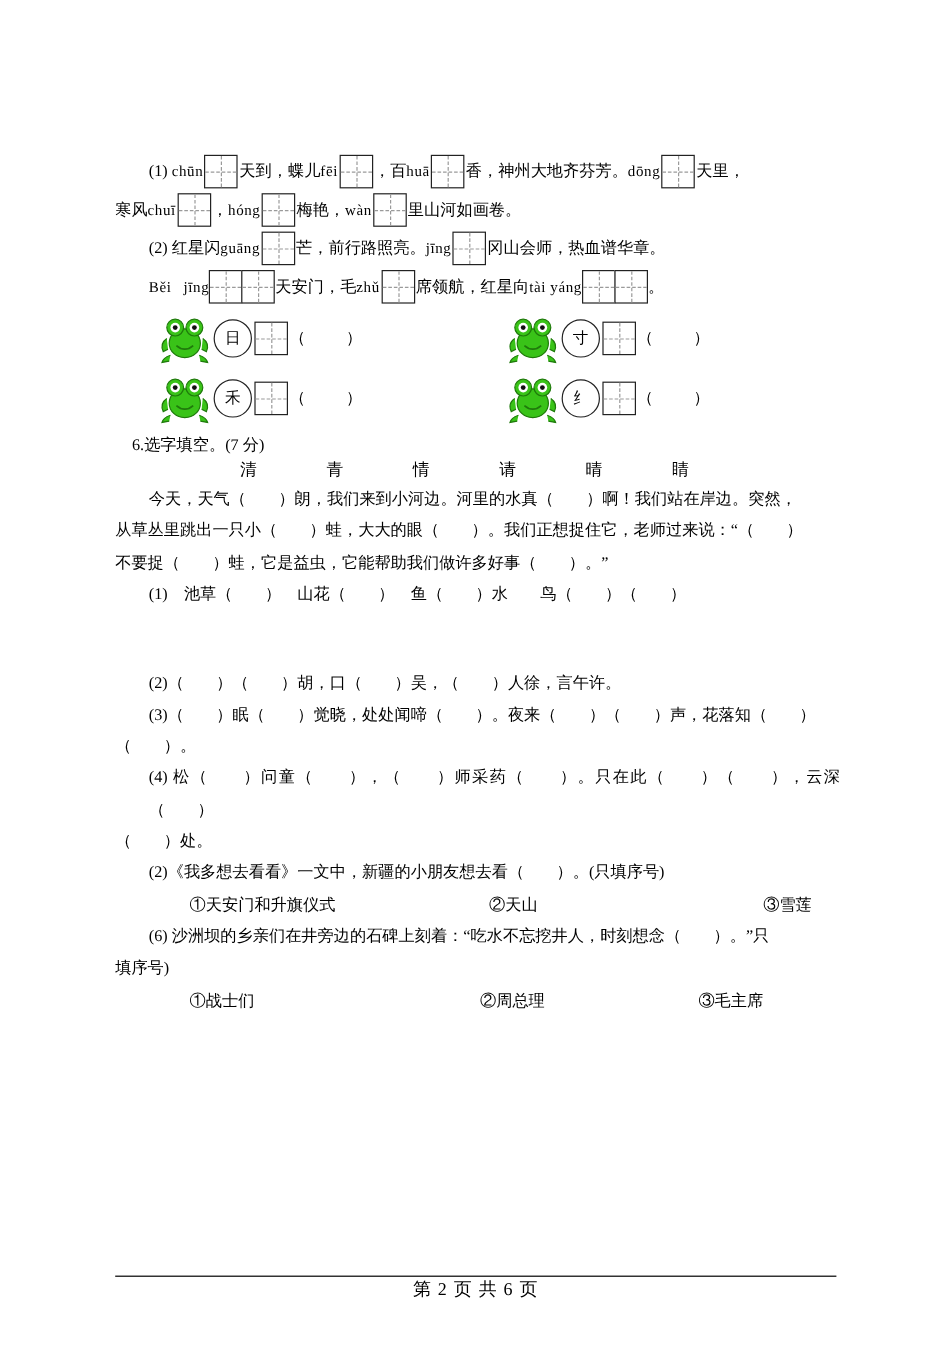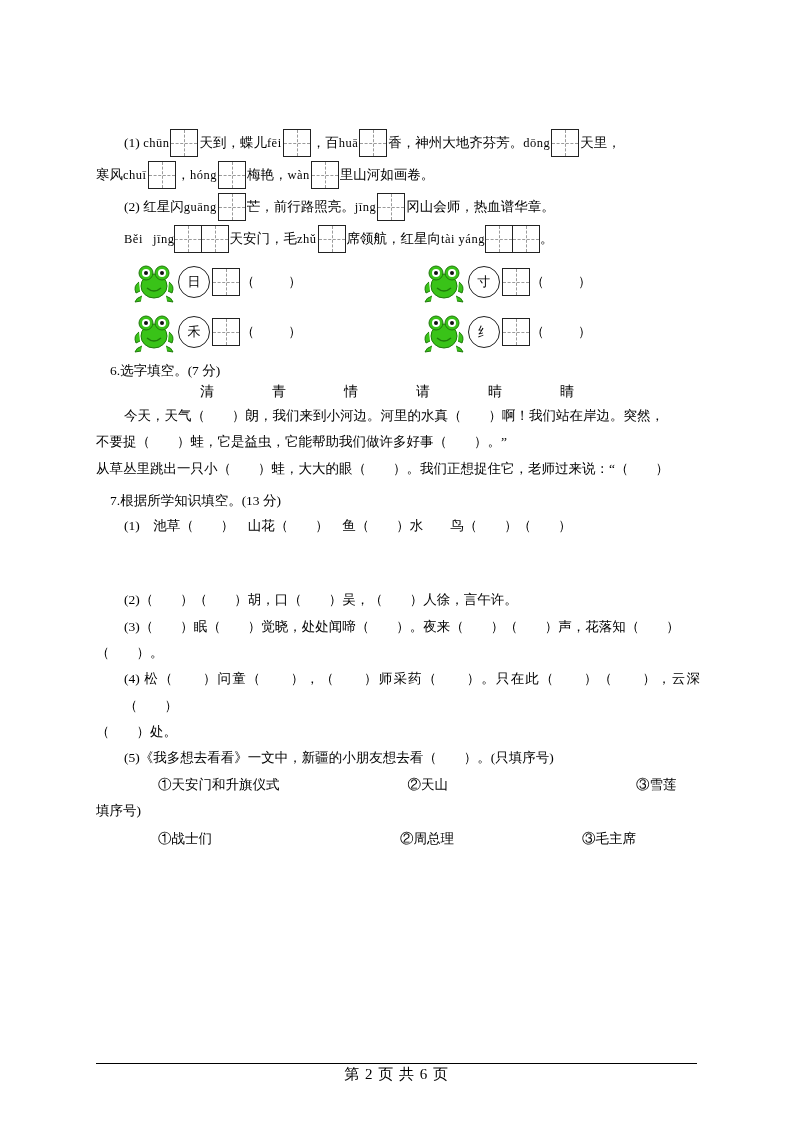--- a/index.html
+++ b/index.html
@@ -316,41 +316,41 @@
         </div>
         <div class="circ">纟</div>
         <span class="box"></span>
         <span class="tx paren">（          ）</span>
       </div>
     </div>
 
     <div class="sec-title" style="padding-left:14px;">6.选字填空。(7 分)</div>
     <div class="fill-chars">清　青　情　请　晴　睛</div>
     <div class="para" style="text-indent:28px;">今天，天气（　　）朗，我们来到小河边。河里的水真（　　）啊！我们站在岸边。突然，</div>
+    <div class="para">从草丛里跳出一只小（　　）蛙，大大的眼（　　）。我们正想捉住它，老师过来说：“（　　）</div>
     <div class="para">不要捉（　　）蛙，它是益虫，它能帮助我们做许多好事（　　）。”</div>
-    <div class="para">从草丛里跳出一只小（　　）蛙，大大的眼（　　）。我们正想捉住它，老师过来说：“（　　）</div>
-
-    <div class="sec-title" style="padding-left:14px; margin-top:10px;">7.根据所学知识填空。(13 分)</div>
+
 
     <div class="para" style="padding-left:28px;">(1)　池草（　　）　山花（　　）　鱼（　　）水　　鸟（　　）（　　）</div>
     <div class="para" style="padding-left:28px;margin-top:48px;">(2)（　　）（　　）胡，口（　　）吴，（　　）人徐，言午许。</div>
     <div class="para" style="padding-left:28px;">(3)（　　）眠（　　）觉晓，处处闻啼（　　）。夜来（　　）（　　）声，花落知（　　）</div>
     <div class="para">（　　）。</div>
     <div class="para" style="padding-left:28px;">(4)  松（　　）问童（　　），（　　）师采药（　　）。只在此（　　）（　　），云深（　　）</div>
     <div class="para">（　　）处。</div>
-    <div class="para" style="padding-left:28px;">(5)《我多想去看看》一文中，新疆的小朋友想去看（　　）。(只填序号)</div>
+    <div class="para" style="padding-left:28px;">(2)《我多想去看看》一文中，新疆的小朋友想去看（　　）。(只填序号)</div>
 
     <div class="choices" style="padding-left:28px;">
       <span>①天安门和升旗仪式</span>
       <span class="gap-md"></span>
       <span>②天山</span>
       <span class="gap-lg"></span>
       <span>③雪莲</span>
     </div>
 
+    <div class="para" style="padding-left:28px;">(6)  沙洲坝的乡亲们在井旁边的石碑上刻着：“吃水不忘挖井人，时刻想念（　　）。”只</div>
     <div class="para">填序号)</div>
 
     <div class="choices" style="padding-left:28px;">
       <span>①战士们</span>
       <span class="gap-lg"></span>
       <span>②周总理</span>
       <span class="gap-md"></span>
       <span>③毛主席</span>
     </div>
 

